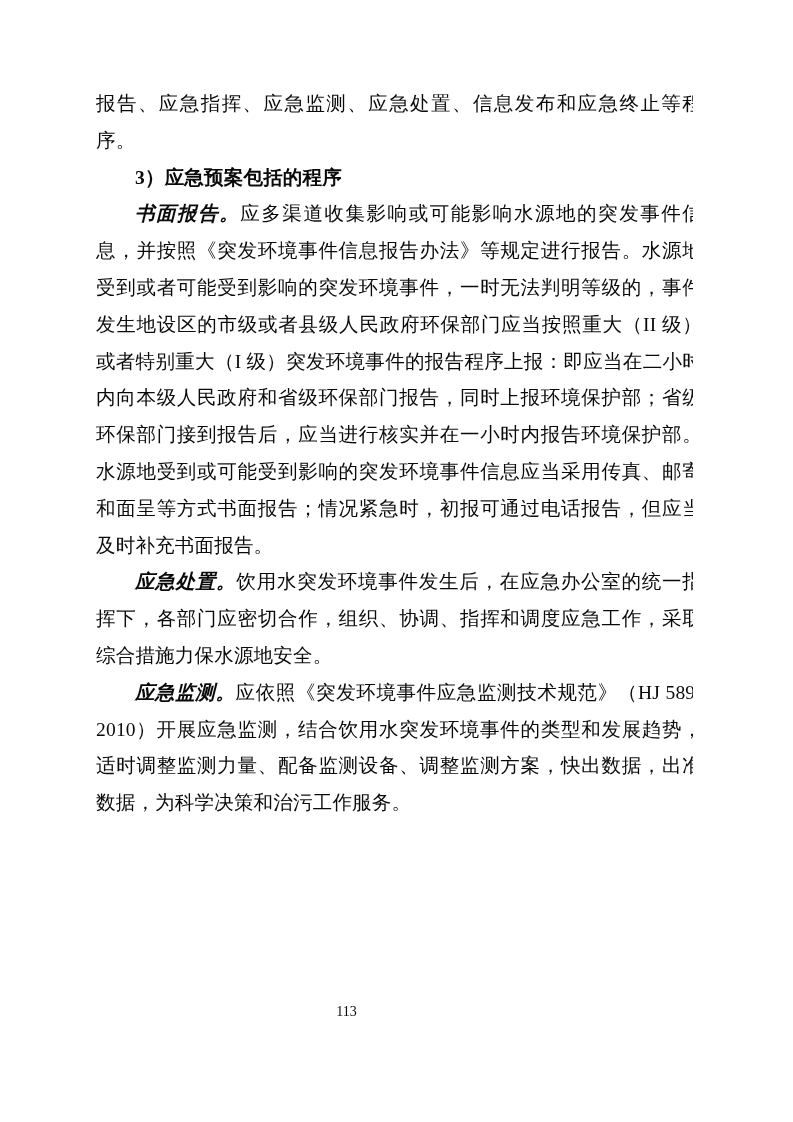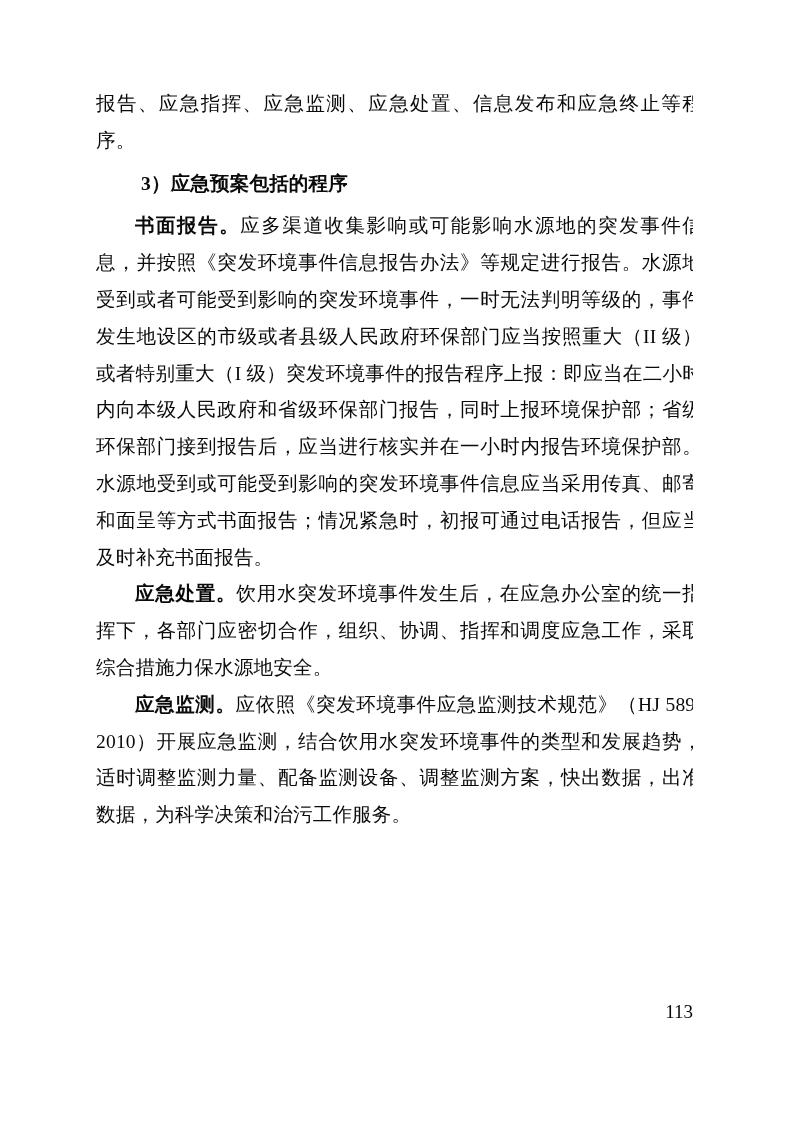--- a/index.html
+++ b/index.html
@@ -28,34 +28,35 @@
     letter-spacing: 0.2px;
   }
   .para {
     margin: 0;
     text-indent: 2em;
   }
   .para.no-indent {
     text-indent: 0;
   }
   .heading {
-    margin: 6px;
+    margin: 0;
     text-indent: 2em;
     font-weight: bold;
   }
   .lead {
     font-weight: bold;
+    font-style: italic;
   }
   .page-number {
     position: absolute;
     top: 1003px;
     left: 0;
     width: 100%;
-    text-align: right;
-    font-size: 19px;
+    text-align: center;
+    font-size: 14px;
     line-height: 18px;
     color: #0a0a0a;
   }
 </style>
 </head>
 <body>
 
 <div class="page">
   <div class="content">
 

